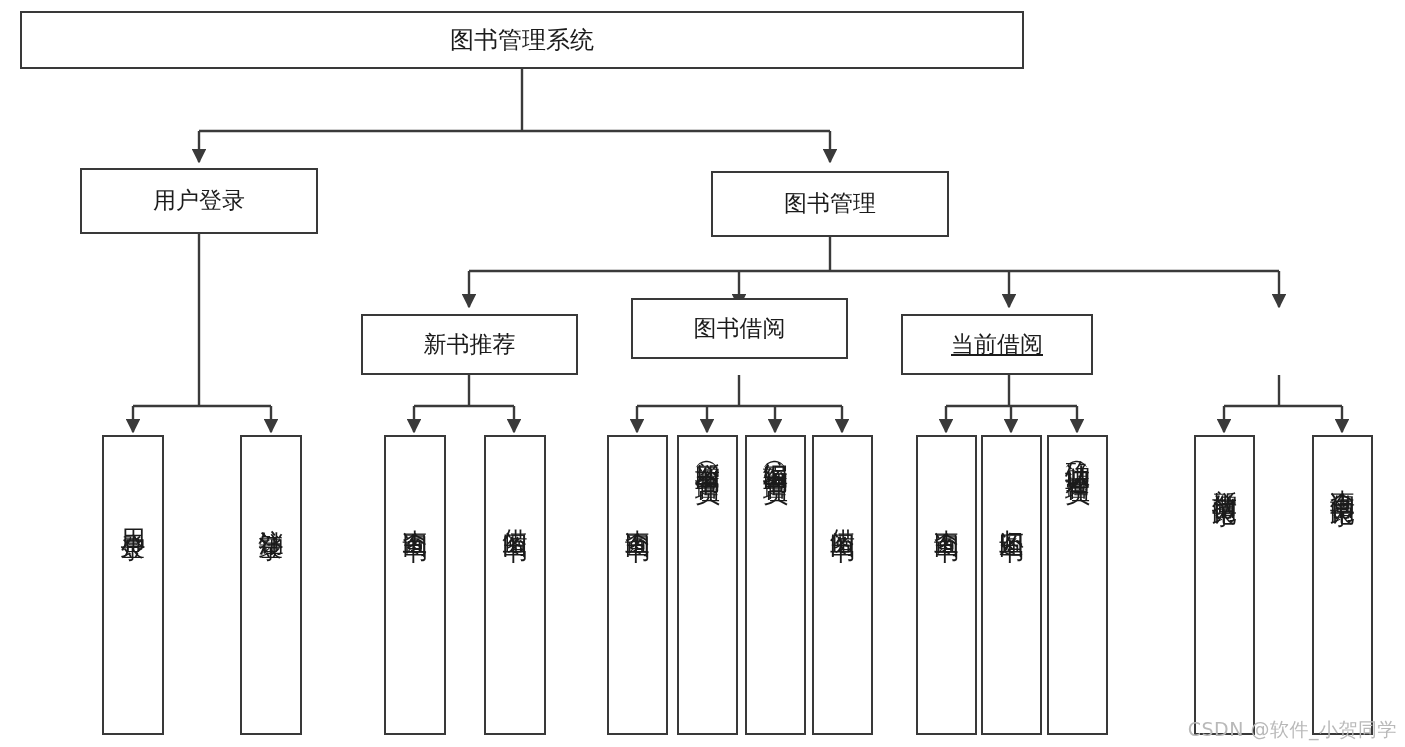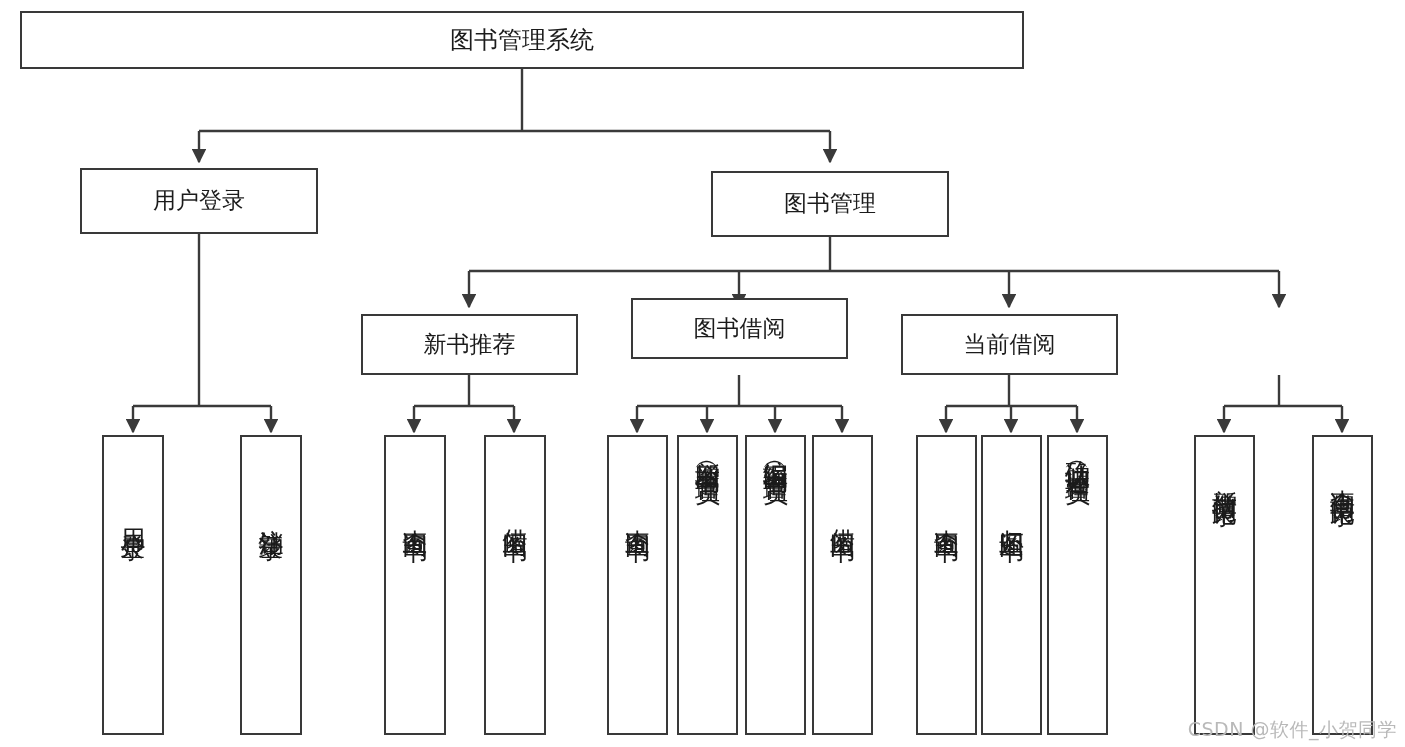--- a/index.html
+++ b/index.html
@@ -112,21 +112,21 @@
   <div class="node h" style="left:711px;top:171px;width:238px;height:66px;">
     <span class="label">图书管理</span>
   </div>
 
   <div class="node h" style="left:361px;top:314px;width:217px;height:61px;">
     <span class="label">新书推荐</span>
   </div>
   <div class="node h" style="left:631px;top:298px;width:217px;height:61px;">
     <span class="label">图书借阅</span>
   </div>
-  <div class="node h" style="left:901px;top:314px;width:217px;height:61px;">
+  <div class="node h" style="left:901px;top:314px;width:192px;height:61px;text-decoration:underline;">
     <span class="label">当前借阅</span>
   </div>
 
   <div class="node v" style="left:102px;top:435px;width:62px;height:300px;padding-top:72px;">
     <span class="label">用户登录</span>
   </div>
   <div class="node v" style="left:240px;top:435px;width:62px;height:300px;padding-top:72px;">
     <span class="label">注销登录</span>
   </div>
 

